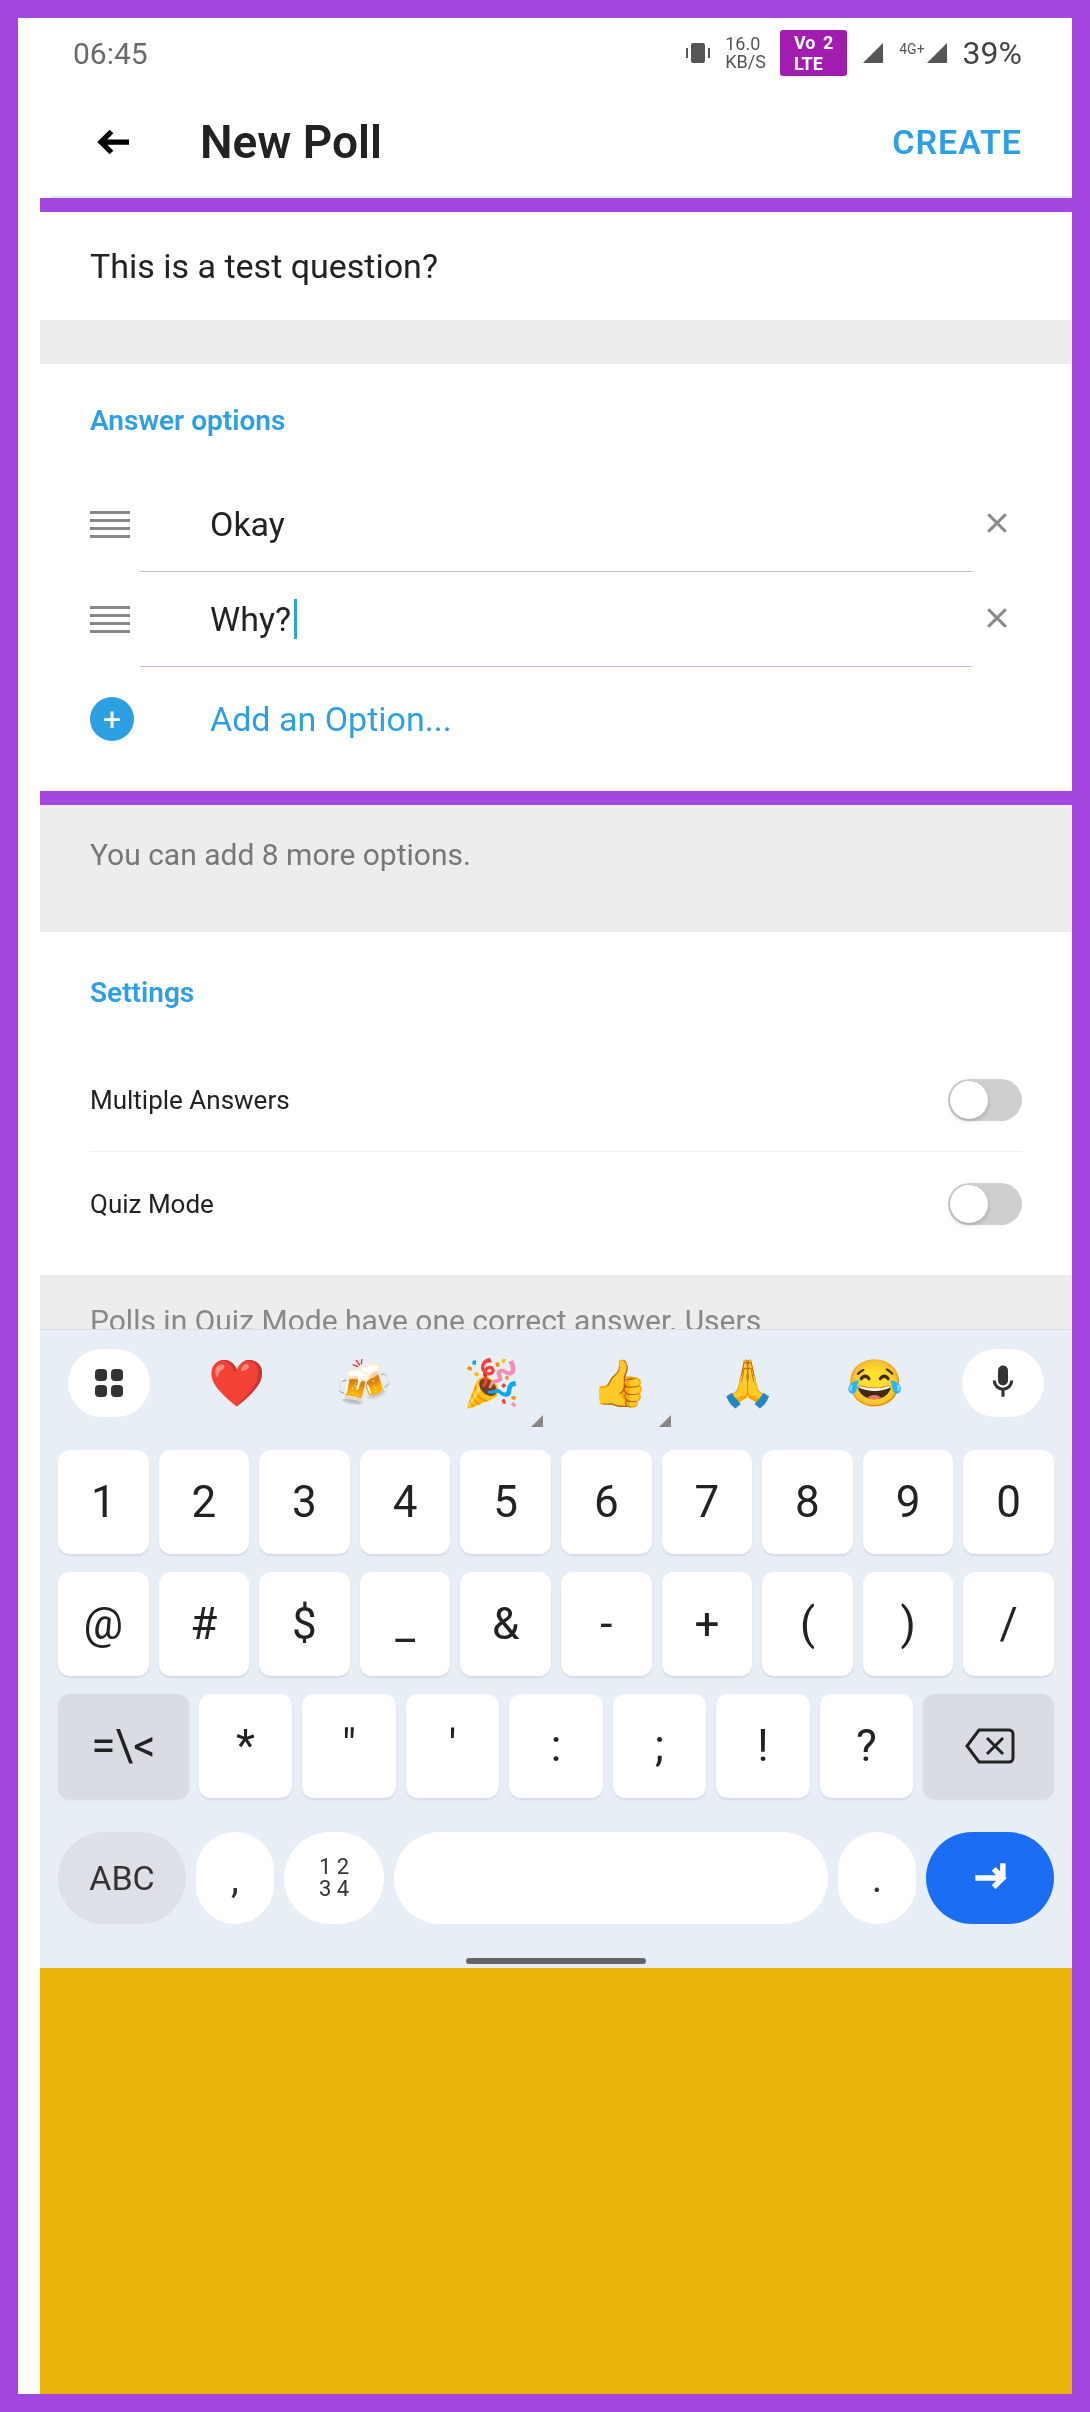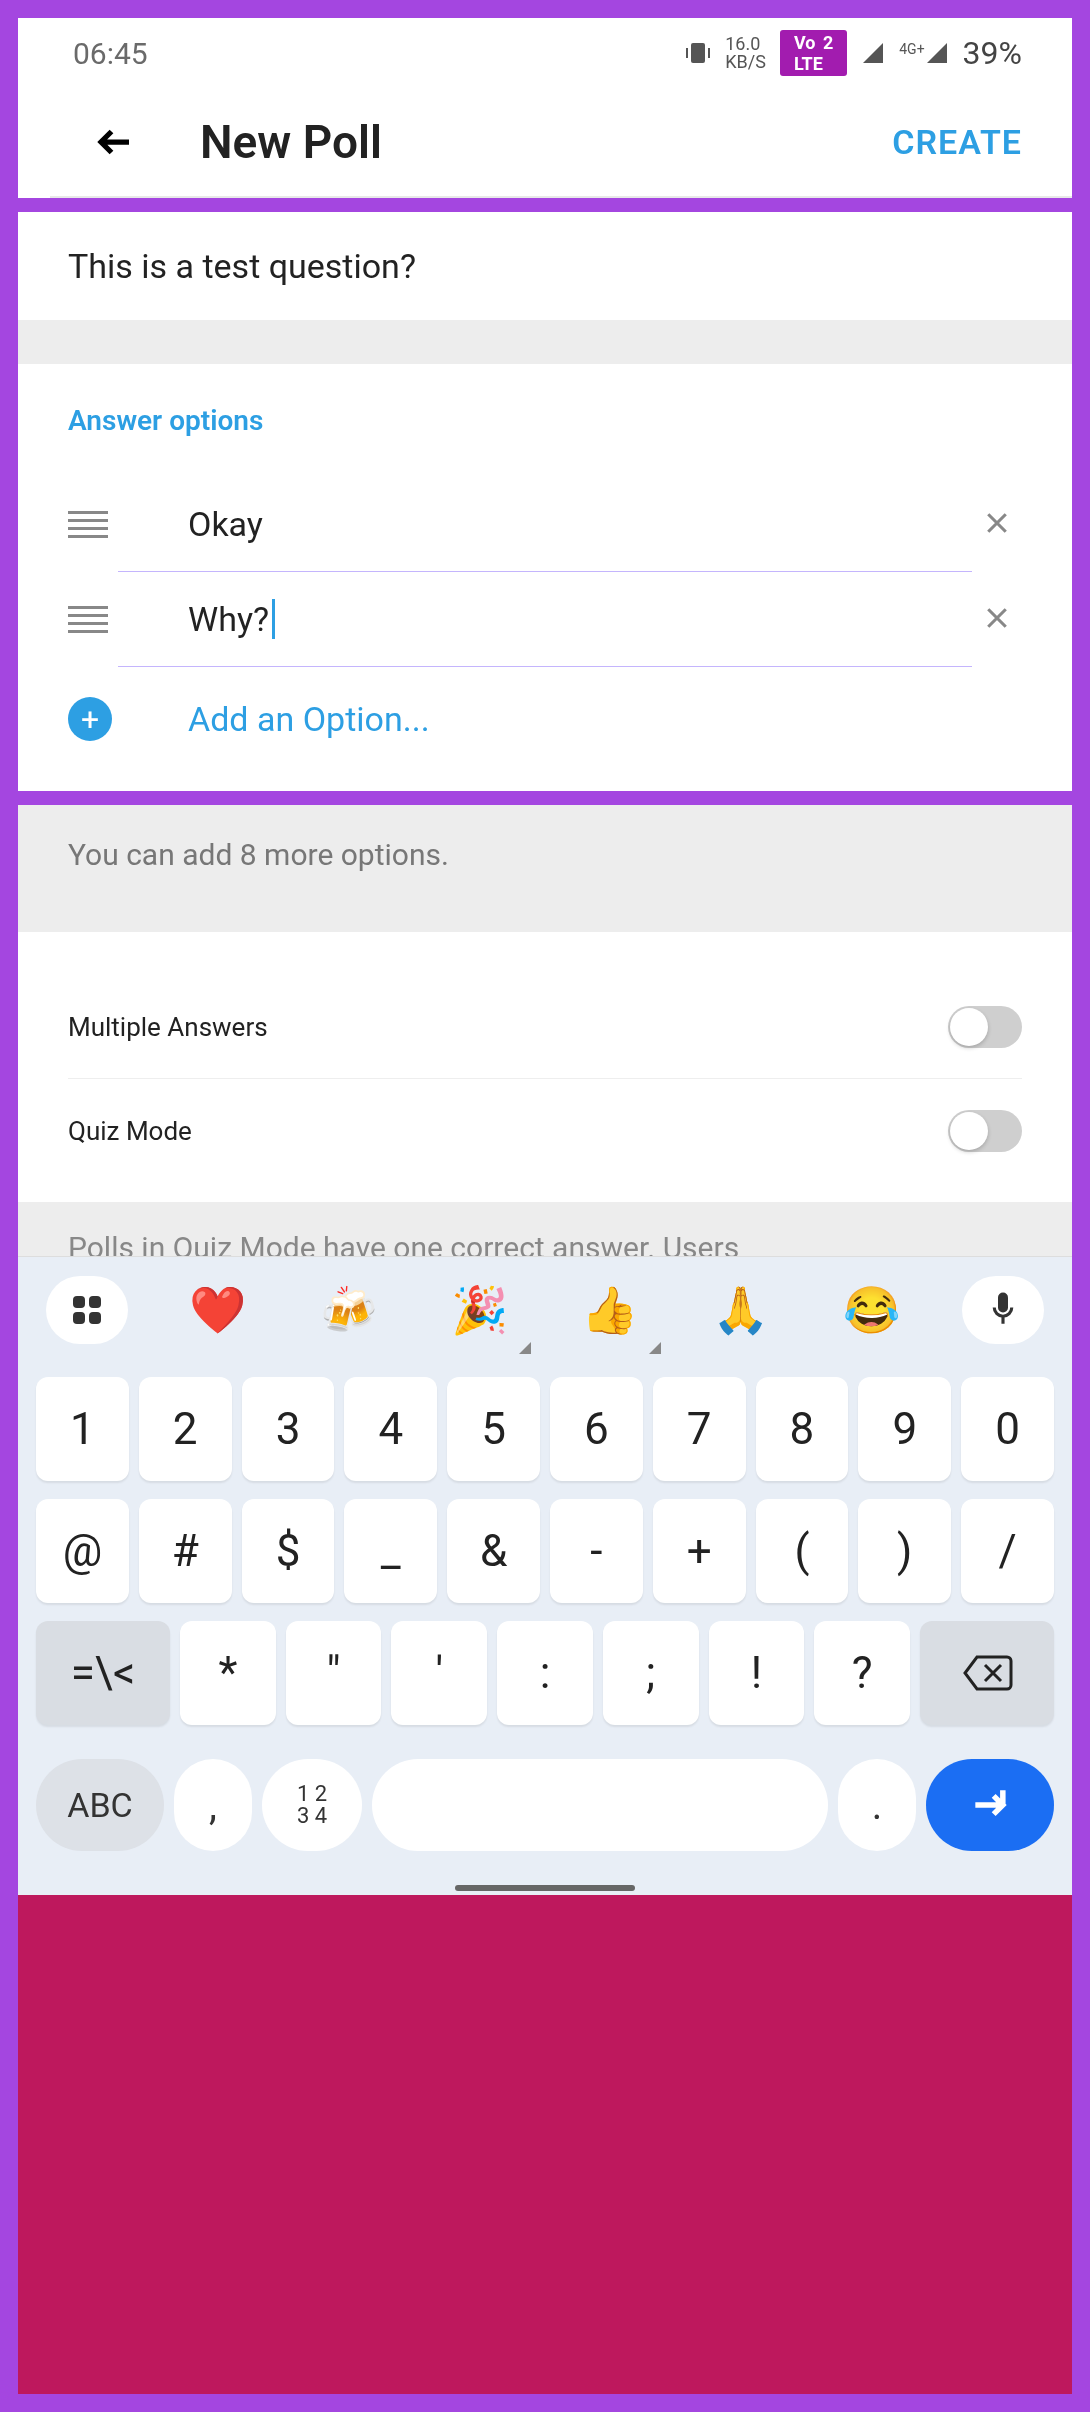--- a/index.html
+++ b/index.html
@@ -52,21 +52,21 @@
     font-weight: 600;
     color: #222;
   }
   .create-btn {
     font-size: 34px;
     font-weight: 600;
     color: #2d9fe3;
     letter-spacing: 1px;
     padding: 0 20px;
   }
-  .content { flex:1; overflow:hidden; background:#be185d; display:flex; flex-direction:column;}
+  .content { flex:1; overflow:hidden; background:#eab308; display:flex; flex-direction:column;margin-left:22px;}
   .purple-gap { height:14px; background:#a446e0;}
   .card { background:#fff; }
   .question-card { padding: 34px 50px; }
   .question-text { font-size: 34px; color: #222; }
   .gap-gray { height: 44px; background:#ededed;}
   .options-card { padding: 40px 50px 50px 50px;}
   .section-header {
     font-size: 28px;
     font-weight: 600;
     color: #2d9fe3;
@@ -262,20 +262,21 @@
         <div class="add-text">Add an Option...</div>
       </div>
     </div>
 
     <div class="purple-gap"></div>
     <div class="info-gray">
       <div class="info-text">You can add 8 more options.</div>
     </div>
 
     <div class="card settings-card">
+      <div class="section-header">Settings</div>
       <div class="setting-row">
         <div class="setting-label">Multiple Answers</div>
         <div class="toggle"></div>
       </div>
       <div class="setting-row">
         <div class="setting-label">Quiz Mode</div>
         <div class="toggle"></div>
       </div>
     </div>
 

